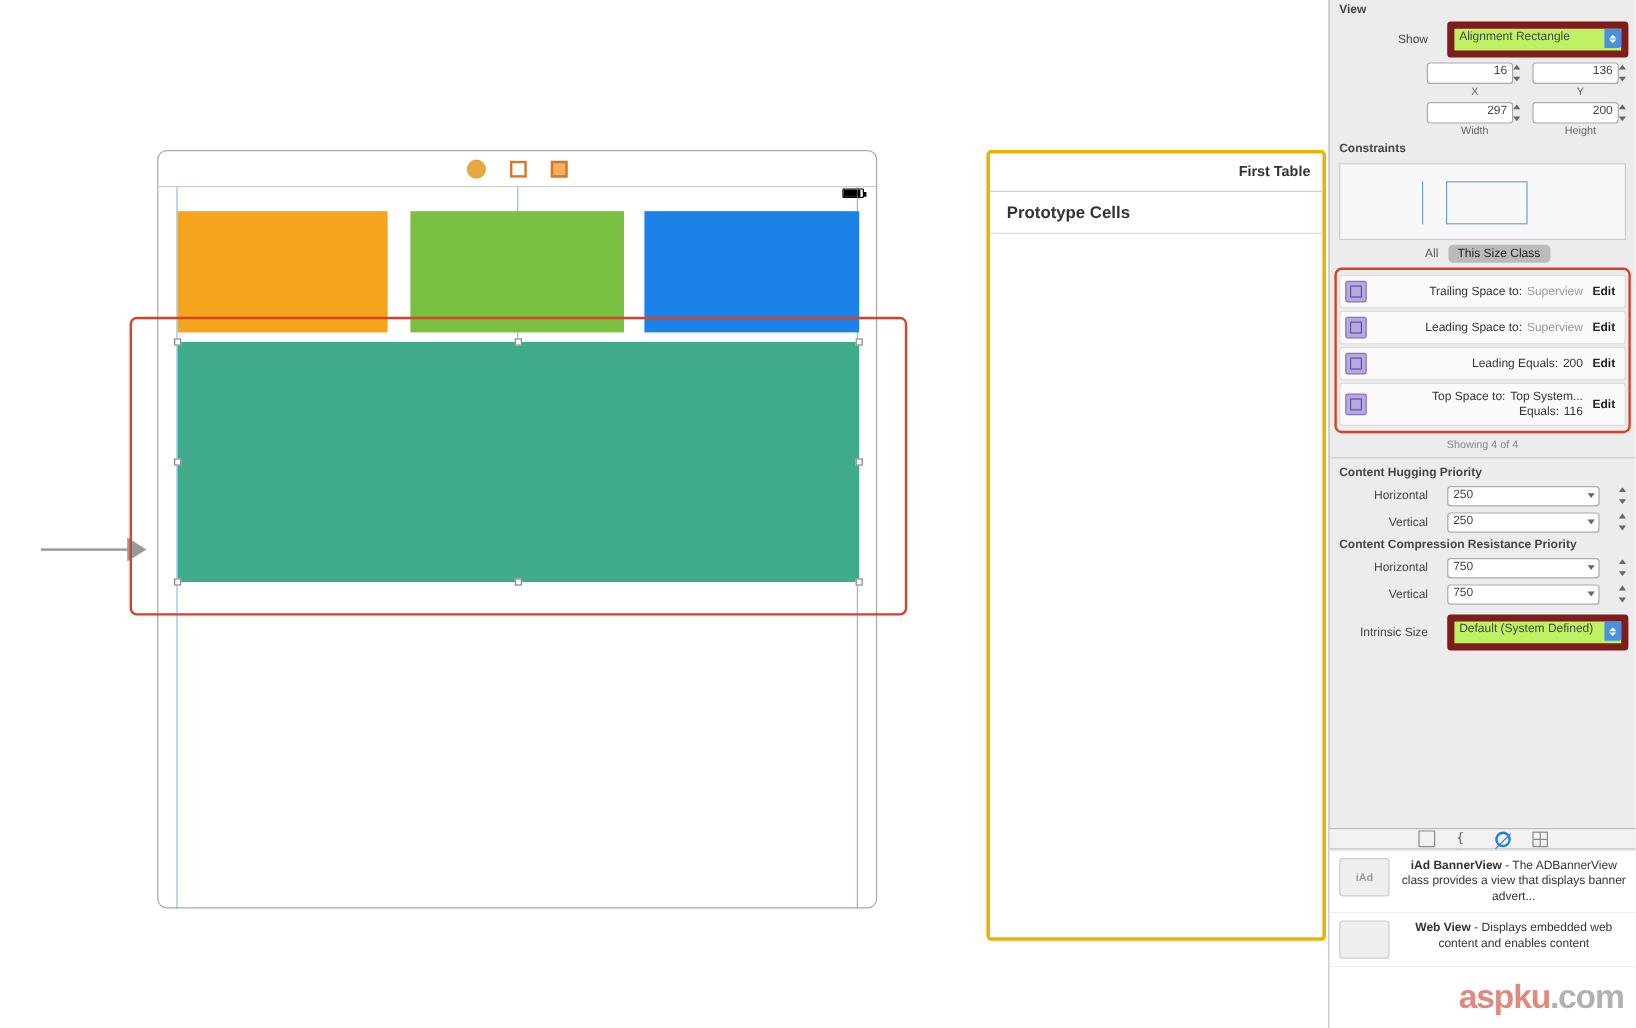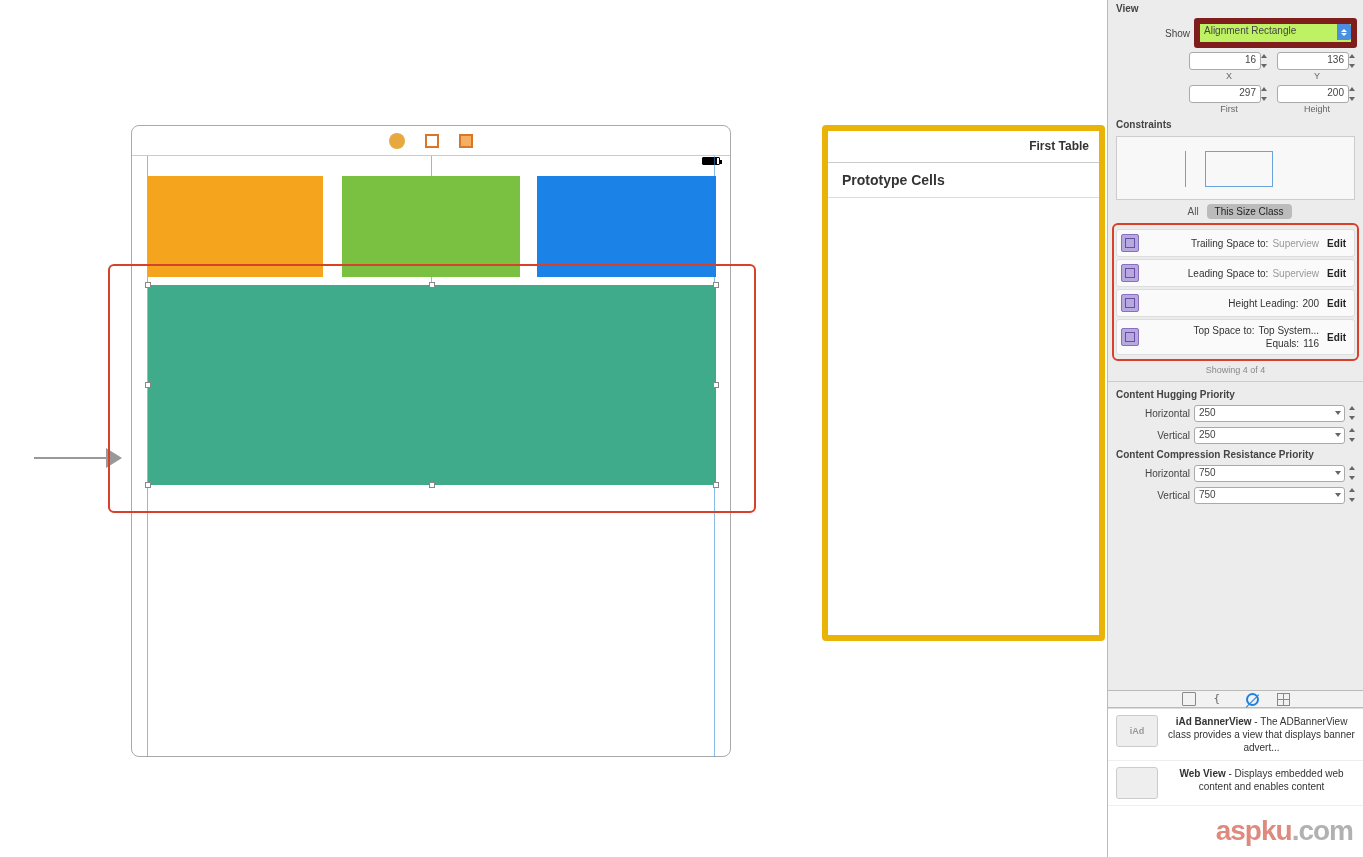--- a/index.html
+++ b/index.html
@@ -34,30 +34,30 @@
 
 .annotation-box { position: absolute; left: -24px; top: 97px; width: 648px; height: 249px; border: 2px solid #d8402a; border-radius: 6px; }
 
 .selected-view { position: absolute; left: 16px; top: 118px; width: 568px; height: 200px; background: #3fab8b; }
 .sel-handle { position: absolute; width: 6px; height: 6px; background: #fff; border: 1px solid #888; }
 .h-tl { left: -3px; top: -3px; } .h-tc { left: 50%; top: -3px; margin-left: -3px; } .h-tr { right: -3px; top: -3px; }
 .h-ml { left: -3px; top: 50%; margin-top: -3px; } .h-mr { right: -3px; top: 50%; margin-top: -3px; }
 .h-bl { left: -3px; bottom: -3px; } .h-bc { left: 50%; bottom: -3px; margin-left: -3px; } .h-br { right: -3px; bottom: -3px; }
 
 
-.outline-panel { position: absolute; left: 822px; top: 125px; width: 283px; height: 516px; border: 6px solid #eab308; border-radius: 4px; background: #fff; }
+.outline-panel { position: absolute; left: 822px; top: 125px; width: 283px; height: 659px; border: 3px solid #eab308; border-radius: 4px; background: #fff; }
 .outline-header { height: 32px; border-bottom: 1px solid #ccc; text-align: right; padding: 8px 10px 0 0; font-size: 12px; font-weight: bold; color: #333; }
 .outline-row { padding: 9px 14px; font-size: 14px; font-weight: bold; color: #333; border-bottom: 1px solid #ddd; }
 .watermark { position: absolute; right: 0; top: 322px; color: #e5e5e5; font-size: 38px; font-weight: bold; text-align: right; line-height: 1.0; padding-right: 4px; }
 .watermark .sub { font-size: 22px; }
 
 
 .inspector { position: absolute; left: 1107px; top: 0; width: 256px; height: 857px; background: #ececec; border-left: 1px solid #bbb; font-size: 10px; color: #444; }
 .insp-section-label { font-weight: bold; padding: 3px 8px 2px; font-size: 10px; }
-.insp-row { display: flex; align-items: center; padding: 2px 6px; gap: 4px; }
+.insp-row { display: flex; align-items: center; padding: 2px 6px; gap: 16px; }
 .insp-label-r { flex: 0 0 76px; text-align: right; font-size: 10px; }
 .insp-select { flex: 1; height: 30px; background: #bef264; border: 6px solid #7f1d1d; border-radius: 3px; font-size: 10px; padding: 1px 4px; position: relative; }
 .select-arrows { position: absolute; right: 0; top: 0; width: 14px; height: 16px; background: #4a90e2; border-radius: 0 2px 2px 0; display:flex; flex-direction:column; align-items:center; justify-content:center; }
 .select-arrows::before { content:""; border-left:3px solid transparent; border-right:3px solid transparent; border-bottom:3px solid #fff; margin-bottom:1px;}
 .select-arrows::after { content:""; border-left:3px solid transparent; border-right:3px solid transparent; border-top:3px solid #fff;}
 
 .num-pair { display: flex; gap: 8px; justify-content: flex-end; padding: 2px 6px; }
 .num-group { width: 80px; }
 .num-input { width: 72px; height: 18px; background: #fff; border: 1px solid #aaa; border-radius: 3px; text-align: right; font-size: 10px; padding: 1px 4px; display: inline-block; }
 .stepper { display: inline-block; width: 8px; height: 18px; vertical-align: top; position: relative; }
@@ -164,21 +164,21 @@
       <div class="num-sublabel">X</div>
     </div>
     <div class="num-group">
       <span class="num-input">136</span><span class="stepper"></span>
       <div class="num-sublabel">Y</div>
     </div>
   </div>
   <div class="num-pair">
     <div class="num-group">
       <span class="num-input">297</span><span class="stepper"></span>
-      <div class="num-sublabel">First</div>
+      <div class="num-sublabel">Width</div>
     </div>
     <div class="num-group">
       <span class="num-input">200</span><span class="stepper"></span>
       <div class="num-sublabel">Height</div>
     </div>
   </div>
 
   <div class="insp-section-label">Constraints</div>
   <div class="constraints-diagram">
     <div class="cd-line-l"></div>
@@ -195,21 +195,21 @@
       <div class="ci-body"><span class="ci-label">Trailing Space to:</span><span class="ci-value">Superview</span></div>
       <div class="ci-edit">Edit</div>
     </div>
     <div class="constraint-item">
       <div class="ci-icon"></div>
       <div class="ci-body"><span class="ci-label">Leading Space to:</span><span class="ci-value">Superview</span></div>
       <div class="ci-edit">Edit</div>
     </div>
     <div class="constraint-item">
       <div class="ci-icon"></div>
-      <div class="ci-body"><span class="ci-label">Height Leading:</span><span class="ci-value-strong">200</span></div>
+      <div class="ci-body"><span class="ci-label">Leading Equals:</span><span class="ci-value-strong">200</span></div>
       <div class="ci-edit">Edit</div>
     </div>
     <div class="constraint-item">
       <div class="ci-icon"></div>
       <div class="ci-body">
         <div><span class="ci-label">Top Space to:</span><span class="ci-value-strong">Top System...</span></div>
         <div><span class="ci-label">Equals:</span><span class="ci-value-strong">116</span></div>
       </div>
       <div class="ci-edit">Edit</div>
     </div>
@@ -234,20 +234,24 @@
     <div class="insp-label-r">Horizontal</div>
     <div class="combo-input"><span>750</span><div class="combo-arrow"></div></div>
     <span class="stepper"></span>
   </div>
   <div class="insp-row">
     <div class="insp-label-r">Vertical</div>
     <div class="combo-input"><span>750</span><div class="combo-arrow"></div></div>
     <span class="stepper"></span>
   </div>
 
+  <div class="insp-row" style="margin-top:4px;">
+    <div class="insp-label-r">Intrinsic Size</div>
+    <div class="insp-select"><span>Default (System Defined)</span><div class="select-arrows"></div></div>
+  </div>
 
   <div class="lib-tab-bar">
     <div class="lib-tab-icon lti-file"></div>
     <div class="lib-tab-icon lti-braces">{ }</div>
     <div class="lib-tab-icon lti-circle"></div>
     <div class="lib-tab-icon lti-grid"></div>
   </div>
 
   <div class="library">
     <div class="lib-item">

